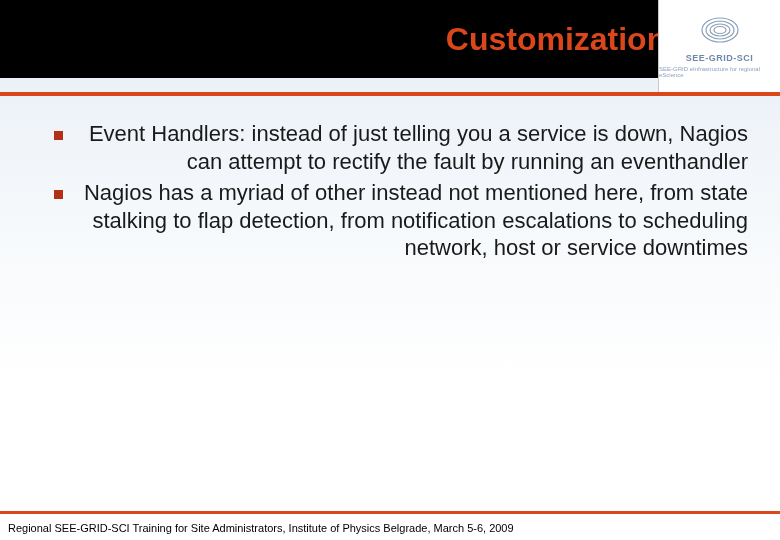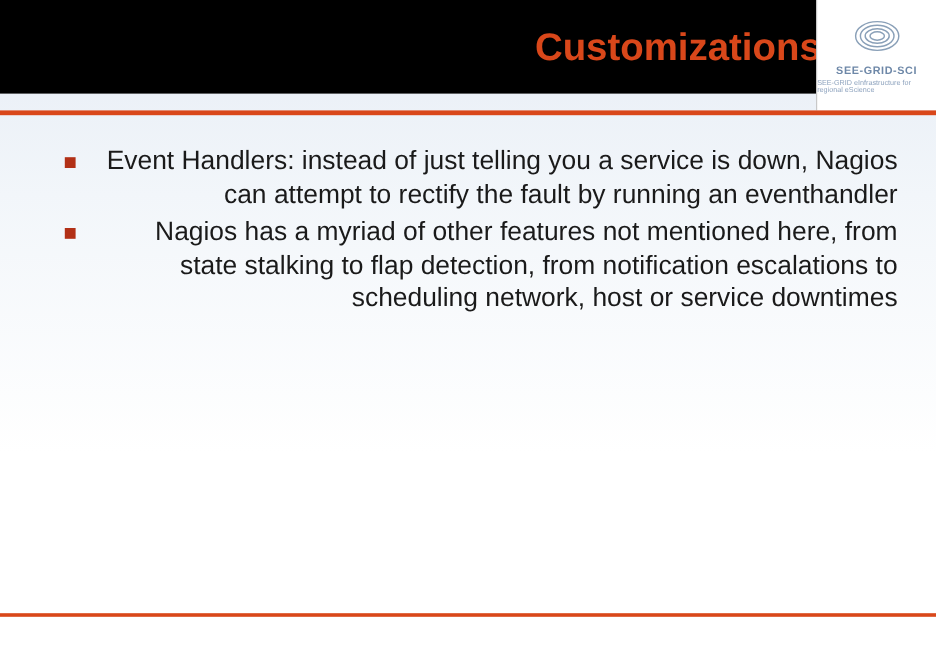--- a/index.html
+++ b/index.html
@@ -15,21 +15,21 @@
     display: flex; align-items: center; justify-content: flex-end;
     padding-right: 48px;
   }
   .title {
     color: #d9471a;
     font-size: 32px;
     font-weight: bold;
     font-family: Verdana, Geneva, sans-serif;
   }
   .logo-box {
-    position: absolute; top: 0; right: 0; width: 100px; height: 92px;
+    position: absolute; top: 0; right: 0; width: 122px; height: 92px;
     background: #ffffff;
     border-left: 1px solid #c8c8c8;
     display: flex; flex-direction: column; align-items: center; justify-content: center;
     gap: 3px;
   }
   .logo-swirl { color: #8aa0b8; }
   .logo-text { font-size: 9px; color: #6e88a8; letter-spacing: 0.5px; font-weight: bold; }
   .logo-sub { font-size: 6px; color: #8ea3be; }
   .orange-rule {
     position: absolute; top: 92px; left: 0; width: 780px; height: 4px;
@@ -87,19 +87,20 @@
     </span>
     <span class="logo-text">SEE-GRID-SCI</span>
     <span class="logo-sub">SEE-GRID eInfrastructure for regional eScience</span>
   </div>
 
   <div class="orange-rule"></div>
 
   <div class="body-area">
     <ul class="bullets">
       <li>Event Handlers: instead of just telling you a service is down, Nagios can attempt to rectify the fault by running an eventhandler</li>
-      <li>Nagios has a myriad of other features not mentioned here, from state stalking to flap detection, from notification escalations to scheduling network, host or service downtimes</li>
+      <li>Nagios has a myriad of other instead not mentioned here, from state stalking to flap detection, from notification escalations to scheduling network, host or service downtimes</li>
     </ul>
   </div>
 
   <div class="footer-rule"></div>
+  <div class="footer-text">Regional SEE-GRID-SCI Training for Site Administrators, Institute of Physics Belgrade, March 5-6, 2009</div>
 
 </div>
 
 </body></html>

